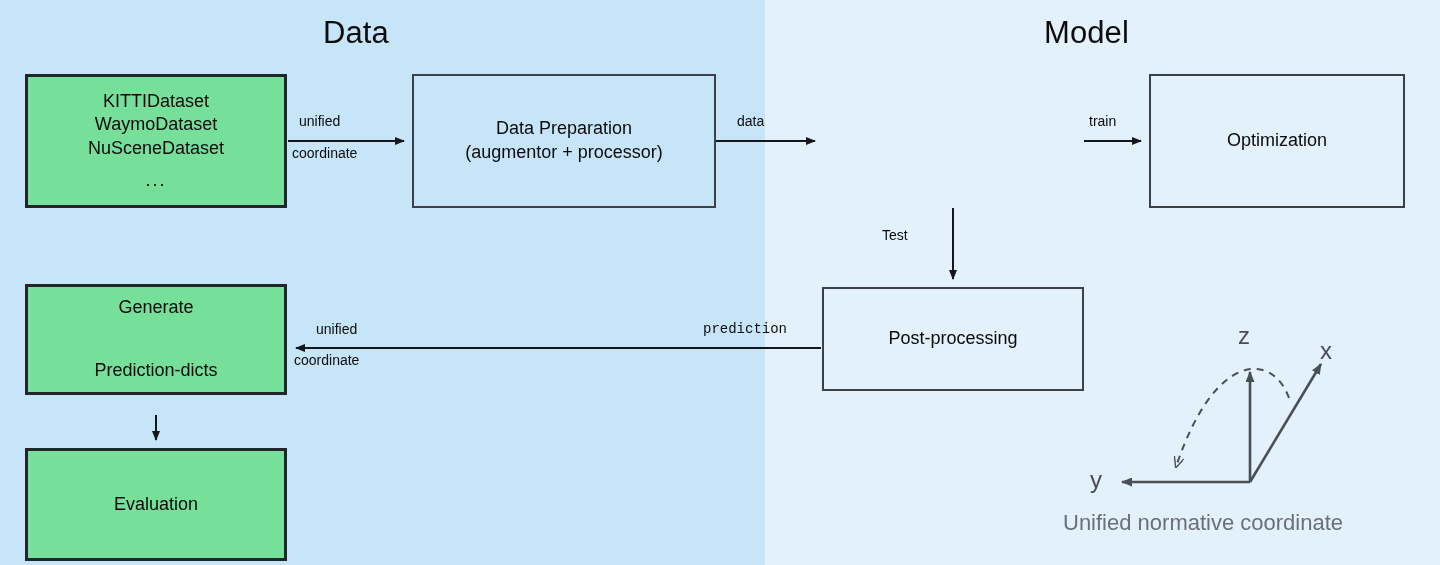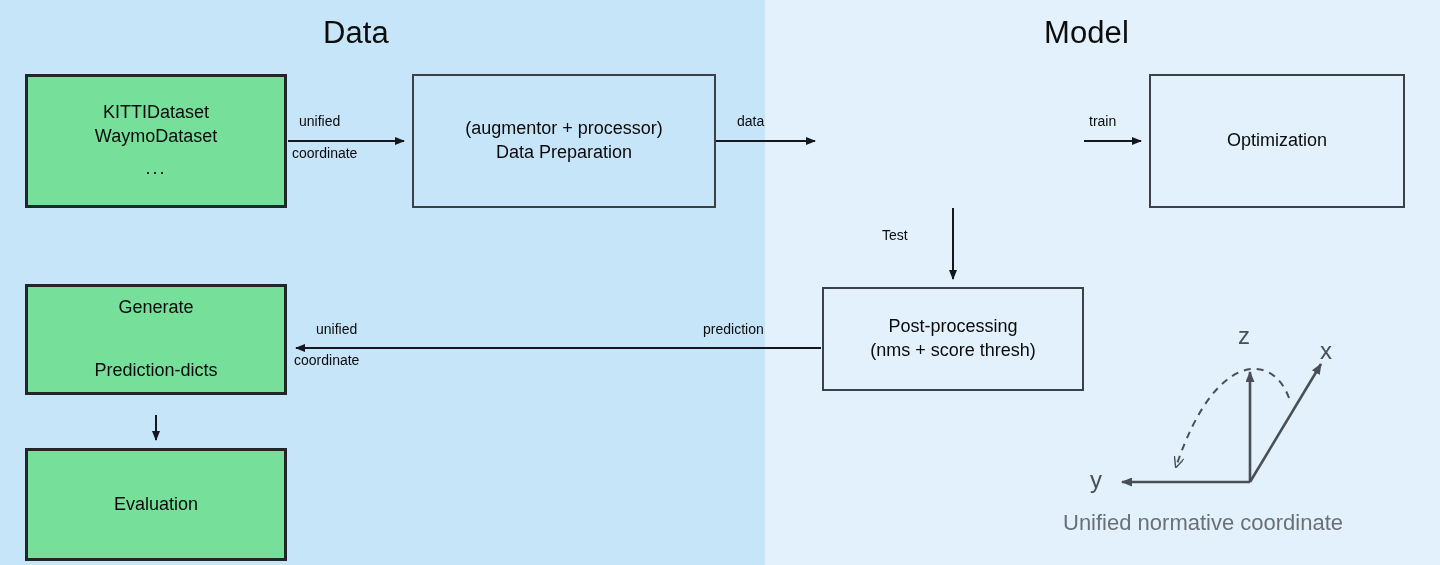--- a/index.html
+++ b/index.html
@@ -128,57 +128,57 @@
       <line x1="1250" y1="482" x2="1250" y2="372" marker-end="url(#arrowThin)"></line>
       <line x1="1250" y1="482" x2="1321" y2="364" marker-end="url(#arrowThin)"></line>
       <line x1="1250" y1="482" x2="1122" y2="482" marker-end="url(#arrowThin)"></line>
     </g>
     <path d="M1289,398 C1272,351 1214,352 1176,467" stroke="#4a4f55" stroke-width="2" fill="none" stroke-dasharray="7 6" marker-end="url(#arrowThinOpen)"></path>
   </svg>
 
   <div class="node node-green" style="left:25px; top:74px; width:262px; height:134px;">
     <span class="ln">KITTIDataset</span>
     <span class="ln">WaymoDataset</span>
+    <span class="ln">NuSceneDataset</span>
     <span class="ln dots" style="margin-top:8px;">...</span>
   </div>
 
   <div class="node node-plain" style="left:412px; top:74px; width:304px; height:134px;">
+    <span class="ln">Data Preparation</span>
     <span class="ln">(augmentor + processor)</span>
-    <span class="ln">Data Preparation</span>
   </div>
 
 
   <div class="node node-plain" style="left:1149px; top:74px; width:256px; height:134px;">
     <span class="ln">Optimization</span>
   </div>
 
   <div class="node node-plain" style="left:822px; top:287px; width:262px; height:104px;">
     <span class="ln">Post-processing</span>
-    <span class="ln">(nms + score thresh)</span>
   </div>
 
   <div class="node node-green" style="left:25px; top:284px; width:262px; height:111px;gap:39px;">
     <span class="ln">Generate</span>
     <span class="ln">Prediction-dicts</span>
   </div>
 
   <div class="node node-green" style="left:25px; top:448px; width:262px; height:113px;">
     <span class="ln">Evaluation</span>
   </div>
 
   <div class="edge-label" style="left:299px; top:114px;">unified</div>
   <div class="edge-label" style="left:292px; top:146px;">coordinate</div>
 
   <div class="edge-label" style="left:737px; top:114px;">data</div>
 
   <div class="edge-label" style="left:1089px; top:114px;">train</div>
 
   <div class="edge-label" style="left:882px; top:228px;">Test</div>
 
-  <div class="edge-label" style="left:703px; top:322px;">prediction</div>
+  <div class="edge-label" style="left:703px; top:322px;font-family:Liberation Mono, monospace;">prediction</div>
 
   <div class="edge-label" style="left:316px; top:322px;">unified</div>
   <div class="edge-label" style="left:294px; top:353px;">coordinate</div>
 
   <div class="axis-label" style="left:1238px; top:324px;">z</div>
   <div class="axis-label" style="left:1320px; top:339px;">x</div>
   <div class="axis-label" style="left:1090px; top:468px;">y</div>
   <div class="axis-caption" style="left:1063px; top:512px;">Unified normative coordinate</div>
 
 </div>

